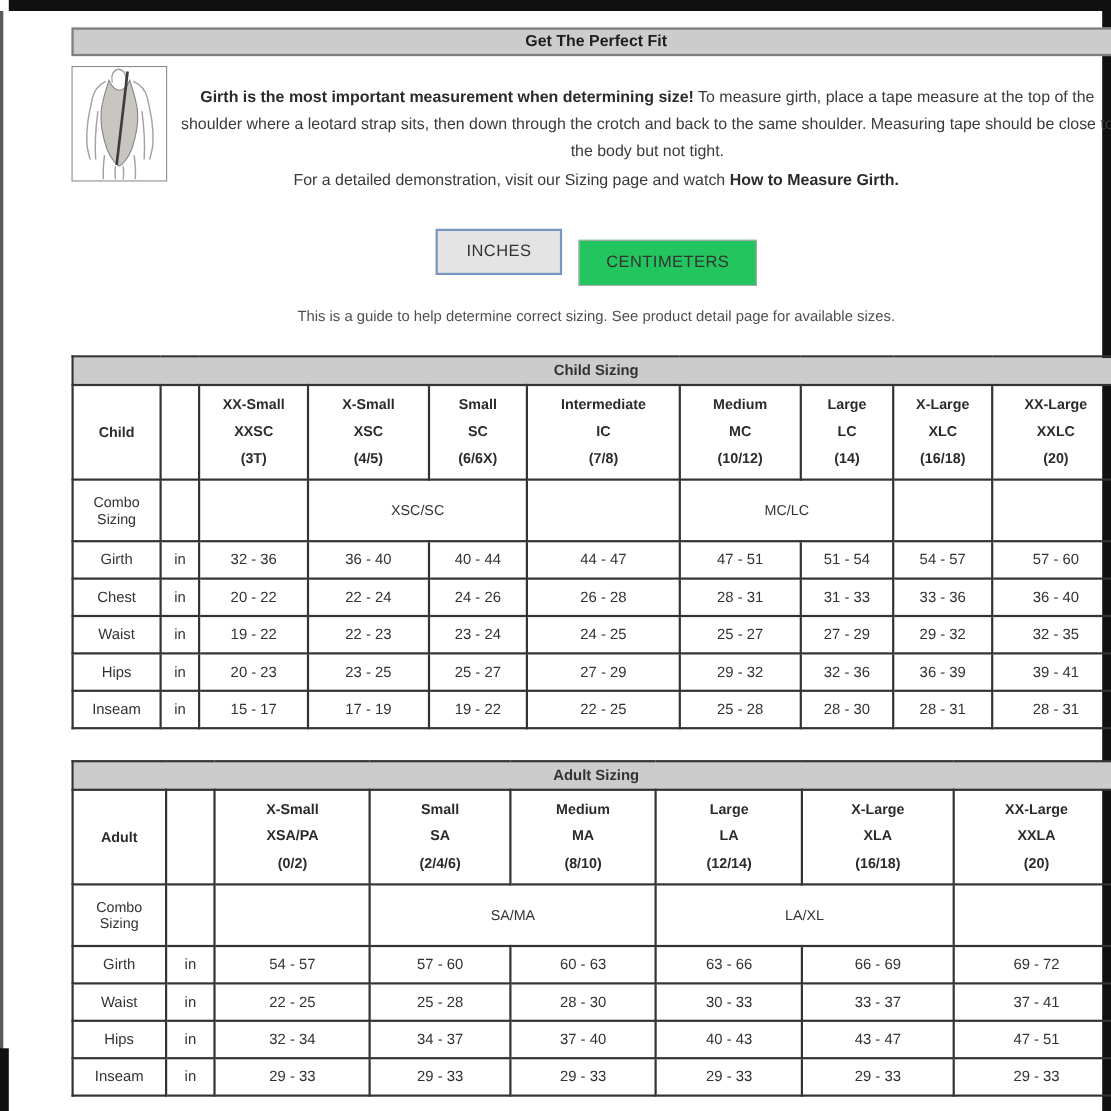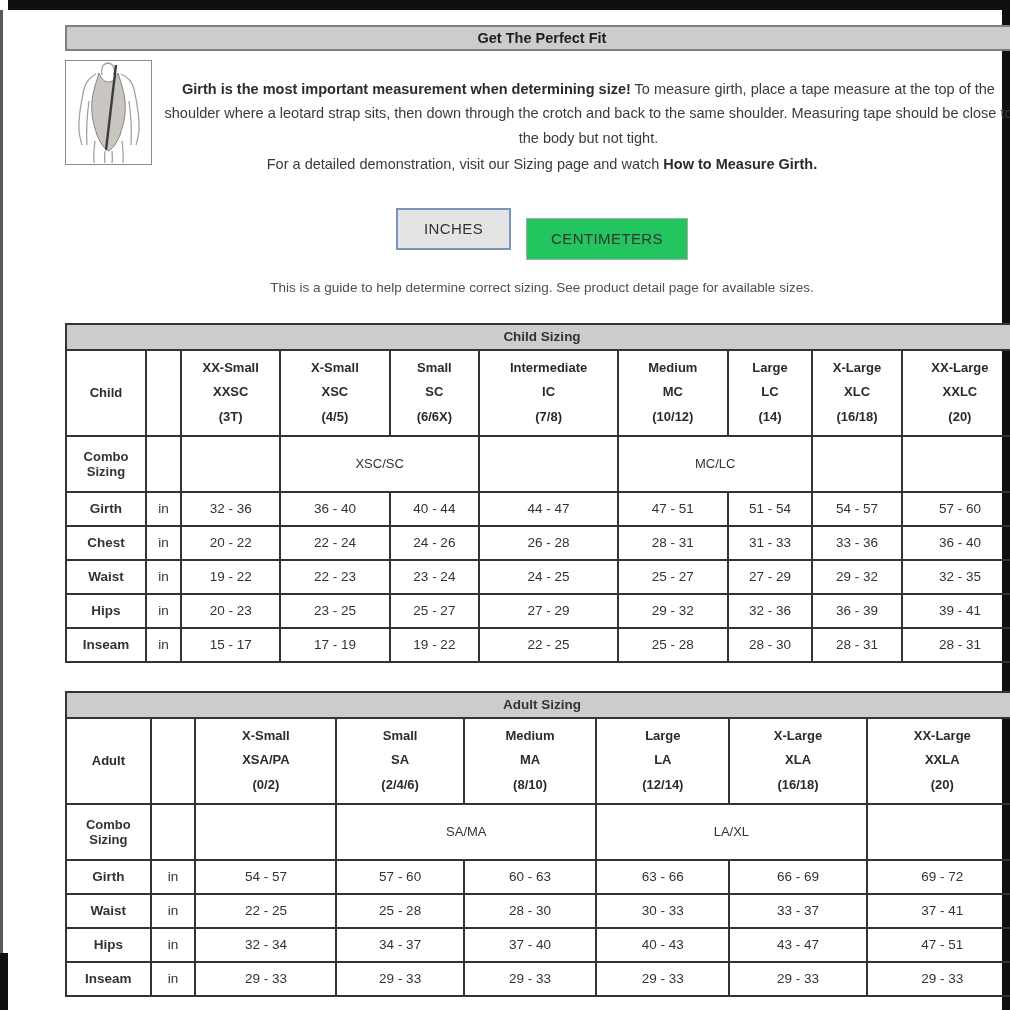--- a/index.html
+++ b/index.html
@@ -60,21 +60,21 @@
     text-align:center;vertical-align:middle;
     font-size:13.5px;color:#333;padding:1px 2px;overflow:hidden;
   }
   td.tbl-title{
     background:var(--bar-bg,#ccc);font-weight:bold;font-size:13.5px;color:#1e1e1e;
     height:22px;
   }
   tr.head-row td{height:82px;font-weight:bold;font-size:13px;color:#2b2b2b;}
   tr.head-row .colhead div{line-height:1.9;}
   tr.combo-row td{height:52px;font-size:13px;color:#333;}
-  td.lbl{font-weight:bold;color:#2b2b2b;font-size:13px;}
+  td.lbl{font-weight:normal;color:#2b2b2b;font-size:13px;}
   tr.data-row td{height:30px;}
   td.unit{font-size:13px;color:#444;}
   td.thick-left{border-left:3px solid var(--table-border,#333);}
 </style>
 </head>
 <body>
 
 <div class="frame-top"></div>
 <div class="frame-right"></div>
 <div class="frame-left-thin"></div>

